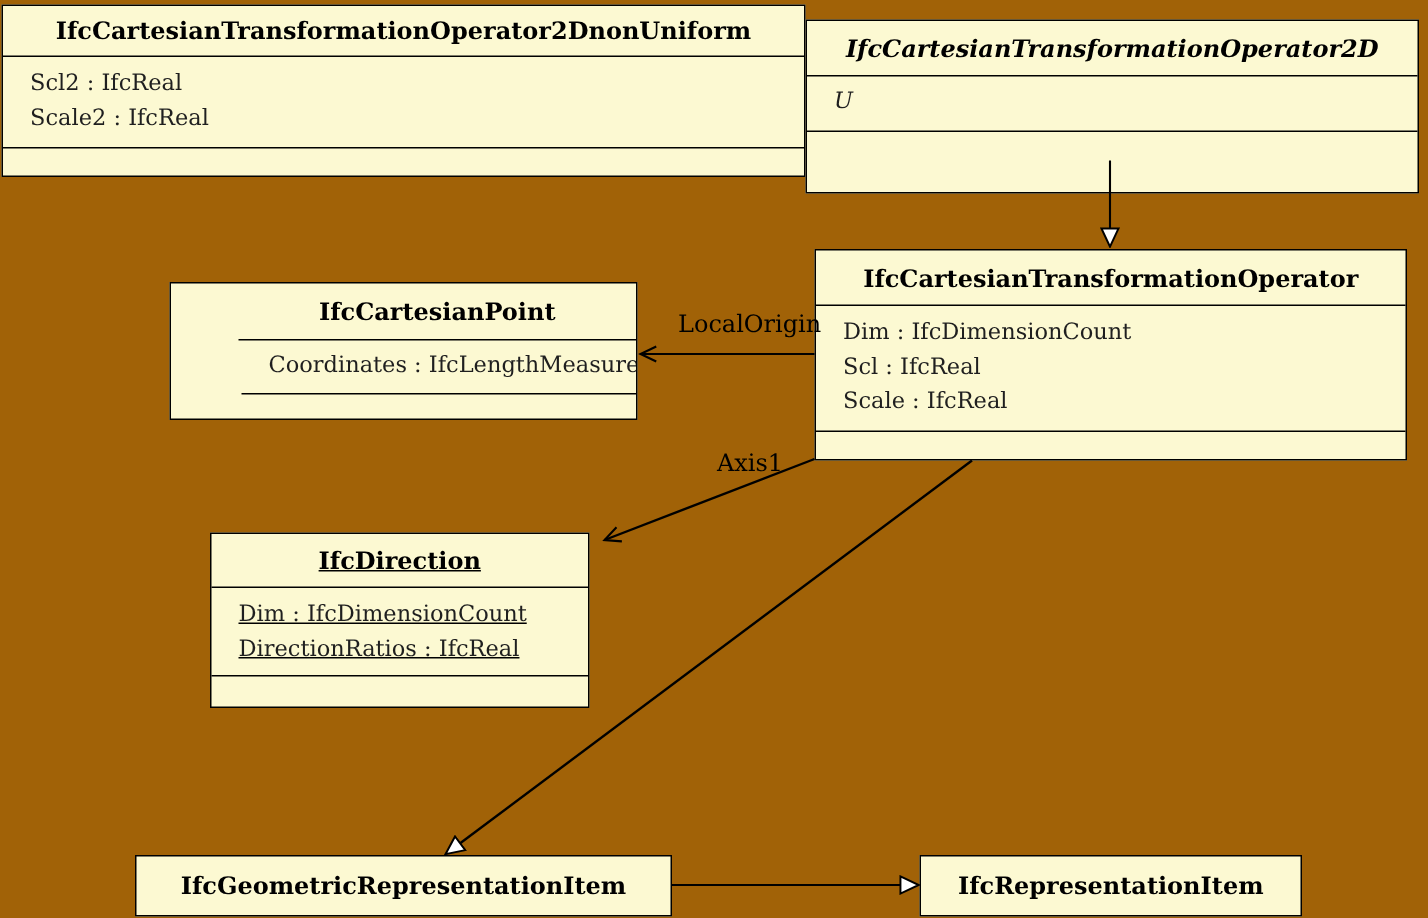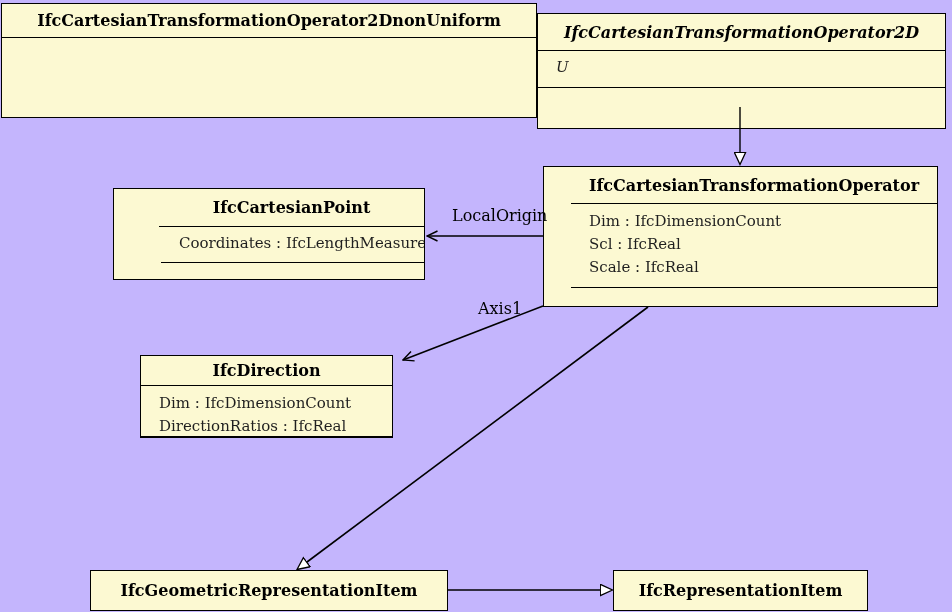--- a/index.html
+++ b/index.html
@@ -1,19 +1,19 @@
 <!DOCTYPE html>
 <html><head>
 <meta charset="utf-8">
 <style>
   html,body { margin:0; padding:0; background:#ffffff; }
   #canvas {
     position:relative;
     width:952px; height:612px;
-    background:#c4b5fd;
+    background:#a16207;
     font-family:"DejaVu Serif","Liberation Serif",serif;
     overflow:hidden;
   }
   .uml-box {
     position:absolute;
     box-sizing:border-box;
     background:#fcf9d2;
     border:1.6px solid #000000;
     display:flex;
     flex-direction:column;
@@ -56,50 +56,54 @@
     white-space:nowrap;
   }
 </style>
 </head>
 <body>
 
 <div id="canvas">
 
   <div class="uml-box" style="left:1px; top:3px; width:536px; height:115px;">
     <div class="uml-title" style="height:34px;">IfcCartesianTransformationOperator2DnonUniform</div>
+    <div class="uml-attrs" style="height:61px;">
+      <div>Scl2 : IfcReal</div>
+      <div>Scale2 : IfcReal</div>
+    </div>
     <div class="uml-empty"></div>
   </div>
 
   <div class="uml-box" style="left:537px; top:13px; width:409px; height:116px;font-style:italic;">
     <div class="uml-title" style="height:37px;">IfcCartesianTransformationOperator2D</div>
     <div class="uml-attrs" style="height:37px; padding-top:5px;">
       <div>U</div>
     </div>
     <div class="uml-empty"></div>
   </div>
 
-  <div class="uml-box" style="left:543px; top:166px; width:395px; height:141px;padding-left:27px;">
+  <div class="uml-box" style="left:543px; top:166px; width:395px; height:141px;">
     <div class="uml-title" style="height:37px;">IfcCartesianTransformationOperator</div>
     <div class="uml-attrs" style="height:84px;">
       <div>Dim : IfcDimensionCount</div>
       <div>Scl : IfcReal</div>
       <div>Scale : IfcReal</div>
     </div>
     <div class="uml-empty"></div>
   </div>
 
   <div class="uml-box" style="left:113px; top:188px; width:312px; height:92px;">
     <div class="uml-title" style="height:38px;margin-left:45px;">IfcCartesianPoint</div>
     <div class="uml-attrs" style="height:36px; padding-top:5px;margin-left:47px;">
       <div>Coordinates : IfcLengthMeasure</div>
     </div>
     <div class="uml-empty"></div>
   </div>
 
-  <div class="uml-box" style="left:140px; top:355px; width:253px; height:83px;">
+  <div class="uml-box" style="left:140px; top:355px; width:253px; height:117px;text-decoration:underline;">
     <div class="uml-title" style="height:36px;">IfcDirection</div>
     <div class="uml-attrs" style="height:59px;">
       <div>Dim : IfcDimensionCount</div>
       <div>DirectionRatios : IfcReal</div>
     </div>
     <div class="uml-empty"></div>
   </div>
 
   <div class="uml-box single" style="left:613px; top:570px; width:255px; height:41px;">
     <div class="uml-title">IfcRepresentationItem</div>

